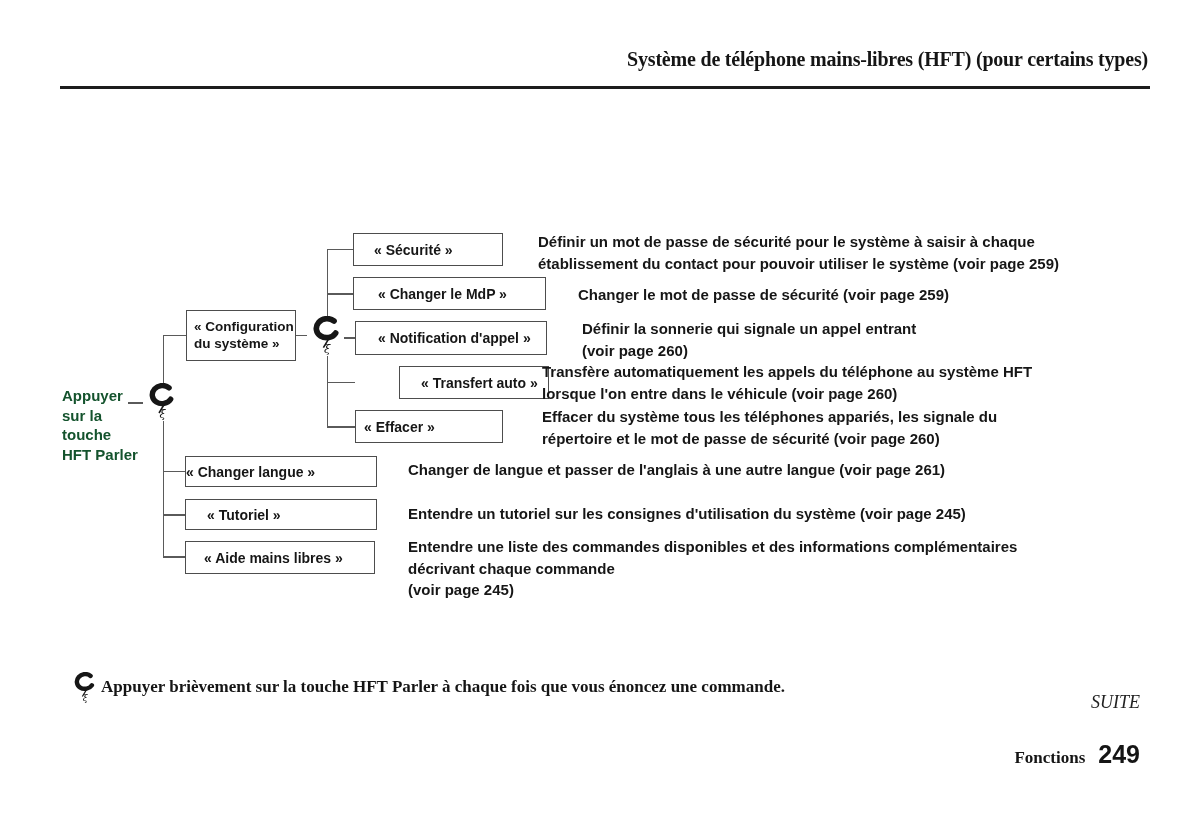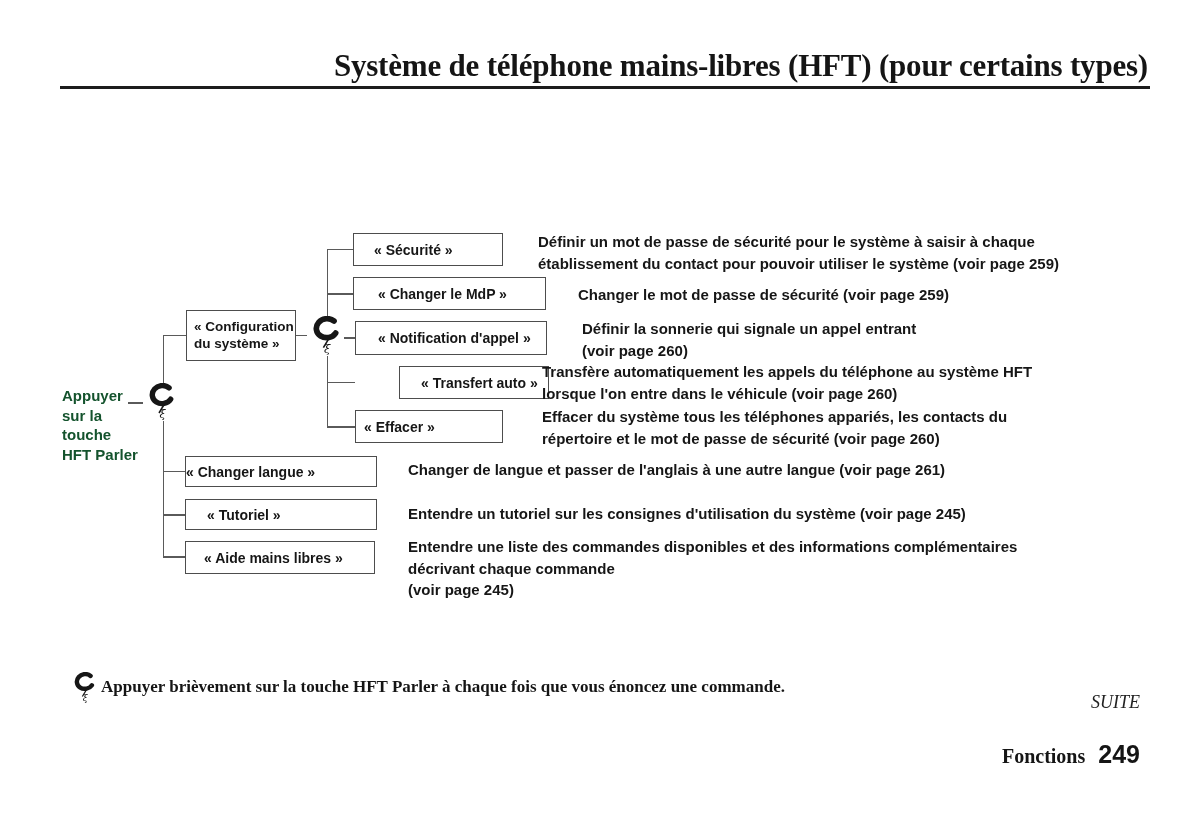--- a/index.html
+++ b/index.html
@@ -6,21 +6,21 @@
   body{
     width:1200px;height:816px;position:relative;background:#fff;
     font-family:"Liberation Sans",sans-serif;color:#111;overflow:hidden;
   }
   .abs{position:absolute;}
 
   
   .page-title{
     position:absolute;top:48px;right:52px;margin:0;
     font-family:"Liberation Serif",serif;font-weight:bold;
-    font-size:31px;white-space:nowrap;color:#151515;letter-spacing:-0.2px;
+    font-size:20px;white-space:nowrap;color:#151515;letter-spacing:-0.2px;
   }
   .title-rule{
     position:absolute;left:60px;top:86px;width:1090px;height:2.5px;background:#1c1c1c;
   }
 
   
   .node{
     position:absolute;border:1.5px solid #4d4d4d;background:#fff;
     display:flex;align-items:center;
     font-weight:bold;font-size:14px;color:#161616;white-space:nowrap;
@@ -51,21 +51,21 @@
   }
   .suite{
     position:absolute;right:60px;top:692px;
     font-family:"Liberation Serif",serif;font-style:italic;font-size:18px;color:#222;
   }
   .page-footer{
     position:absolute;right:60px;top:740px;
     display:flex;align-items:baseline;gap:13px;
   }
   .section-name{
-    font-family:"Liberation Serif",serif;font-weight:bold;font-size:20px;color:#151515;
+    font-family:"Liberation Serif",serif;font-weight:bold;font-size:17px;color:#151515;
   }
   .page-number{
     font-family:"Liberation Sans",sans-serif;font-weight:bold;font-size:25px;color:#151515;
   }
 </style>
 </head>
 <body>
 
 <h1 class="page-title">Système de téléphone mains-libres (HFT) (pour certains types)</h1>
 <div class="title-rule"></div>
@@ -153,21 +153,21 @@
 </div>
 <div class="desc" style="left:582px;top:318px;">
   <div>Définir la sonnerie qui signale un appel entrant</div>
   <div>(voir page 260)</div>
 </div>
 <div class="desc" style="left:542px;top:361px;">
   <div>Transfère automatiquement les appels du téléphone au système HFT</div>
   <div>lorsque l'on entre dans le véhicule (voir page 260)</div>
 </div>
 <div class="desc" style="left:542px;top:406px;">
-  <div>Effacer du système tous les téléphones appariés, les contacts du</div>
+  <div>Effacer du système tous les téléphones appariés, les signale du</div>
   <div>répertoire et le mot de passe de sécurité (voir page 260)</div>
 </div>
 <div class="desc" style="left:408px;top:459px;">
   <div>Changer de langue et passer de l'anglais à une autre langue (voir page 261)</div>
 </div>
 <div class="desc" style="left:408px;top:503px;">
   <div>Entendre un tutoriel sur les consignes d'utilisation du système (voir page 245)</div>
 </div>
 <div class="desc" style="left:408px;top:536px;">
   <div>Entendre une liste des commandes disponibles et des informations complémentaires</div>

